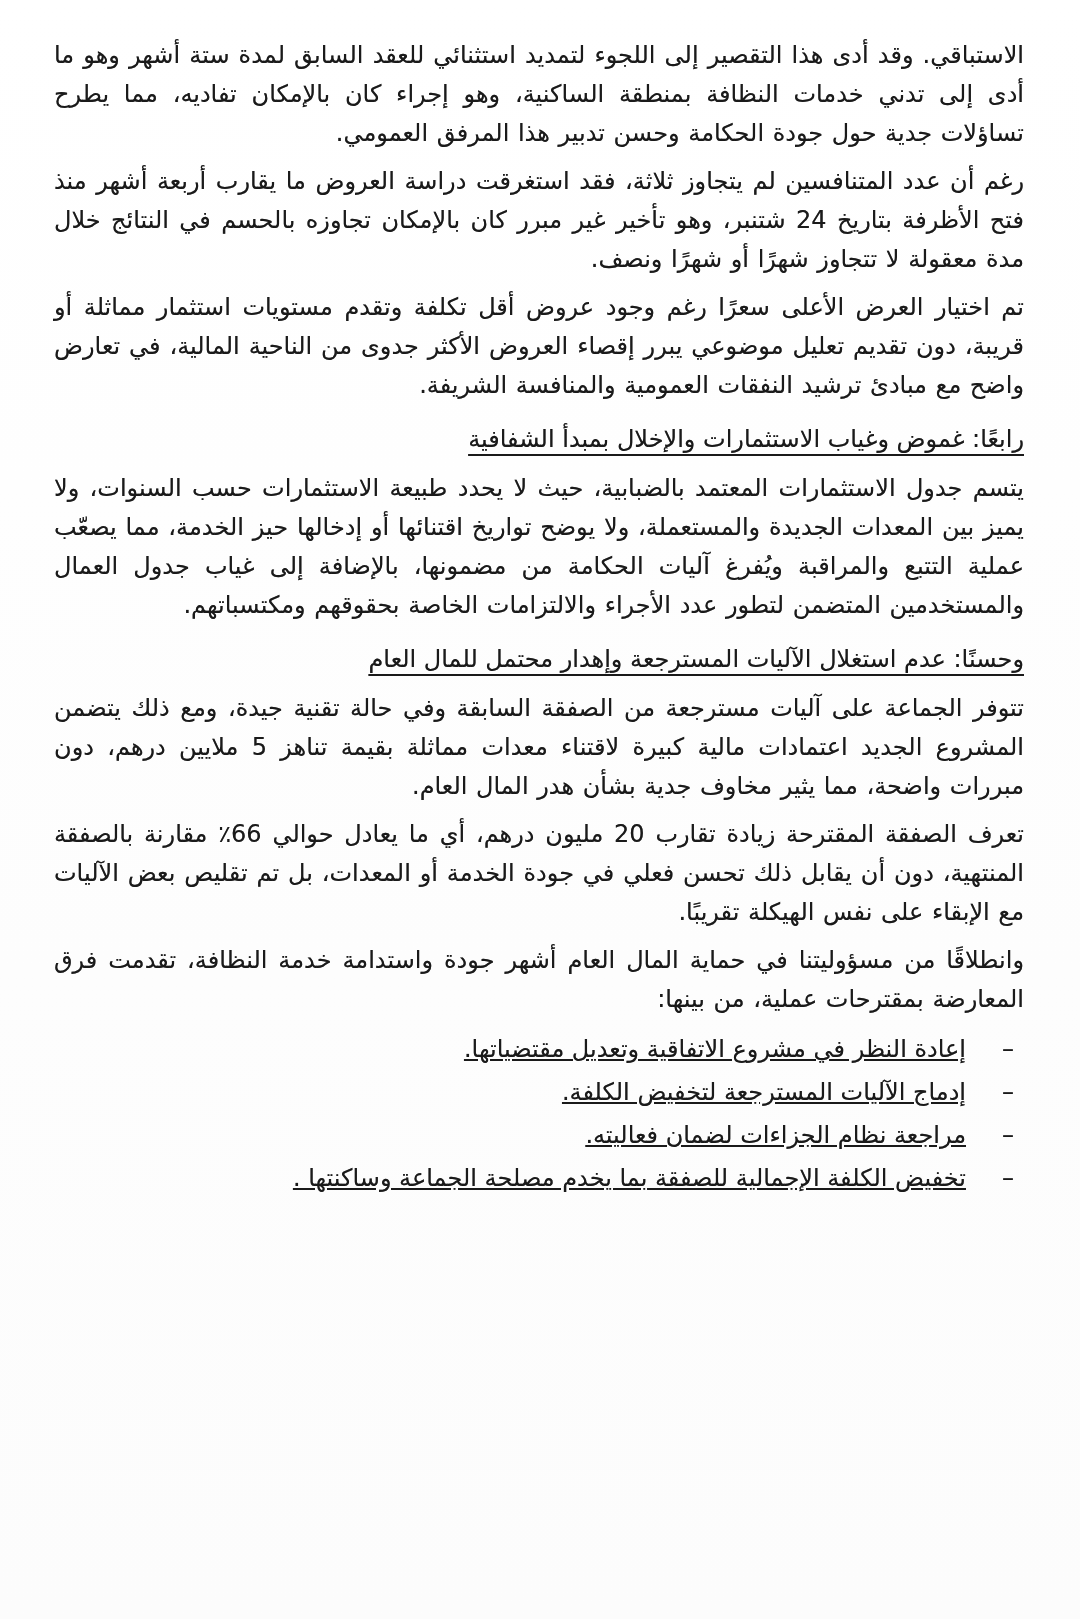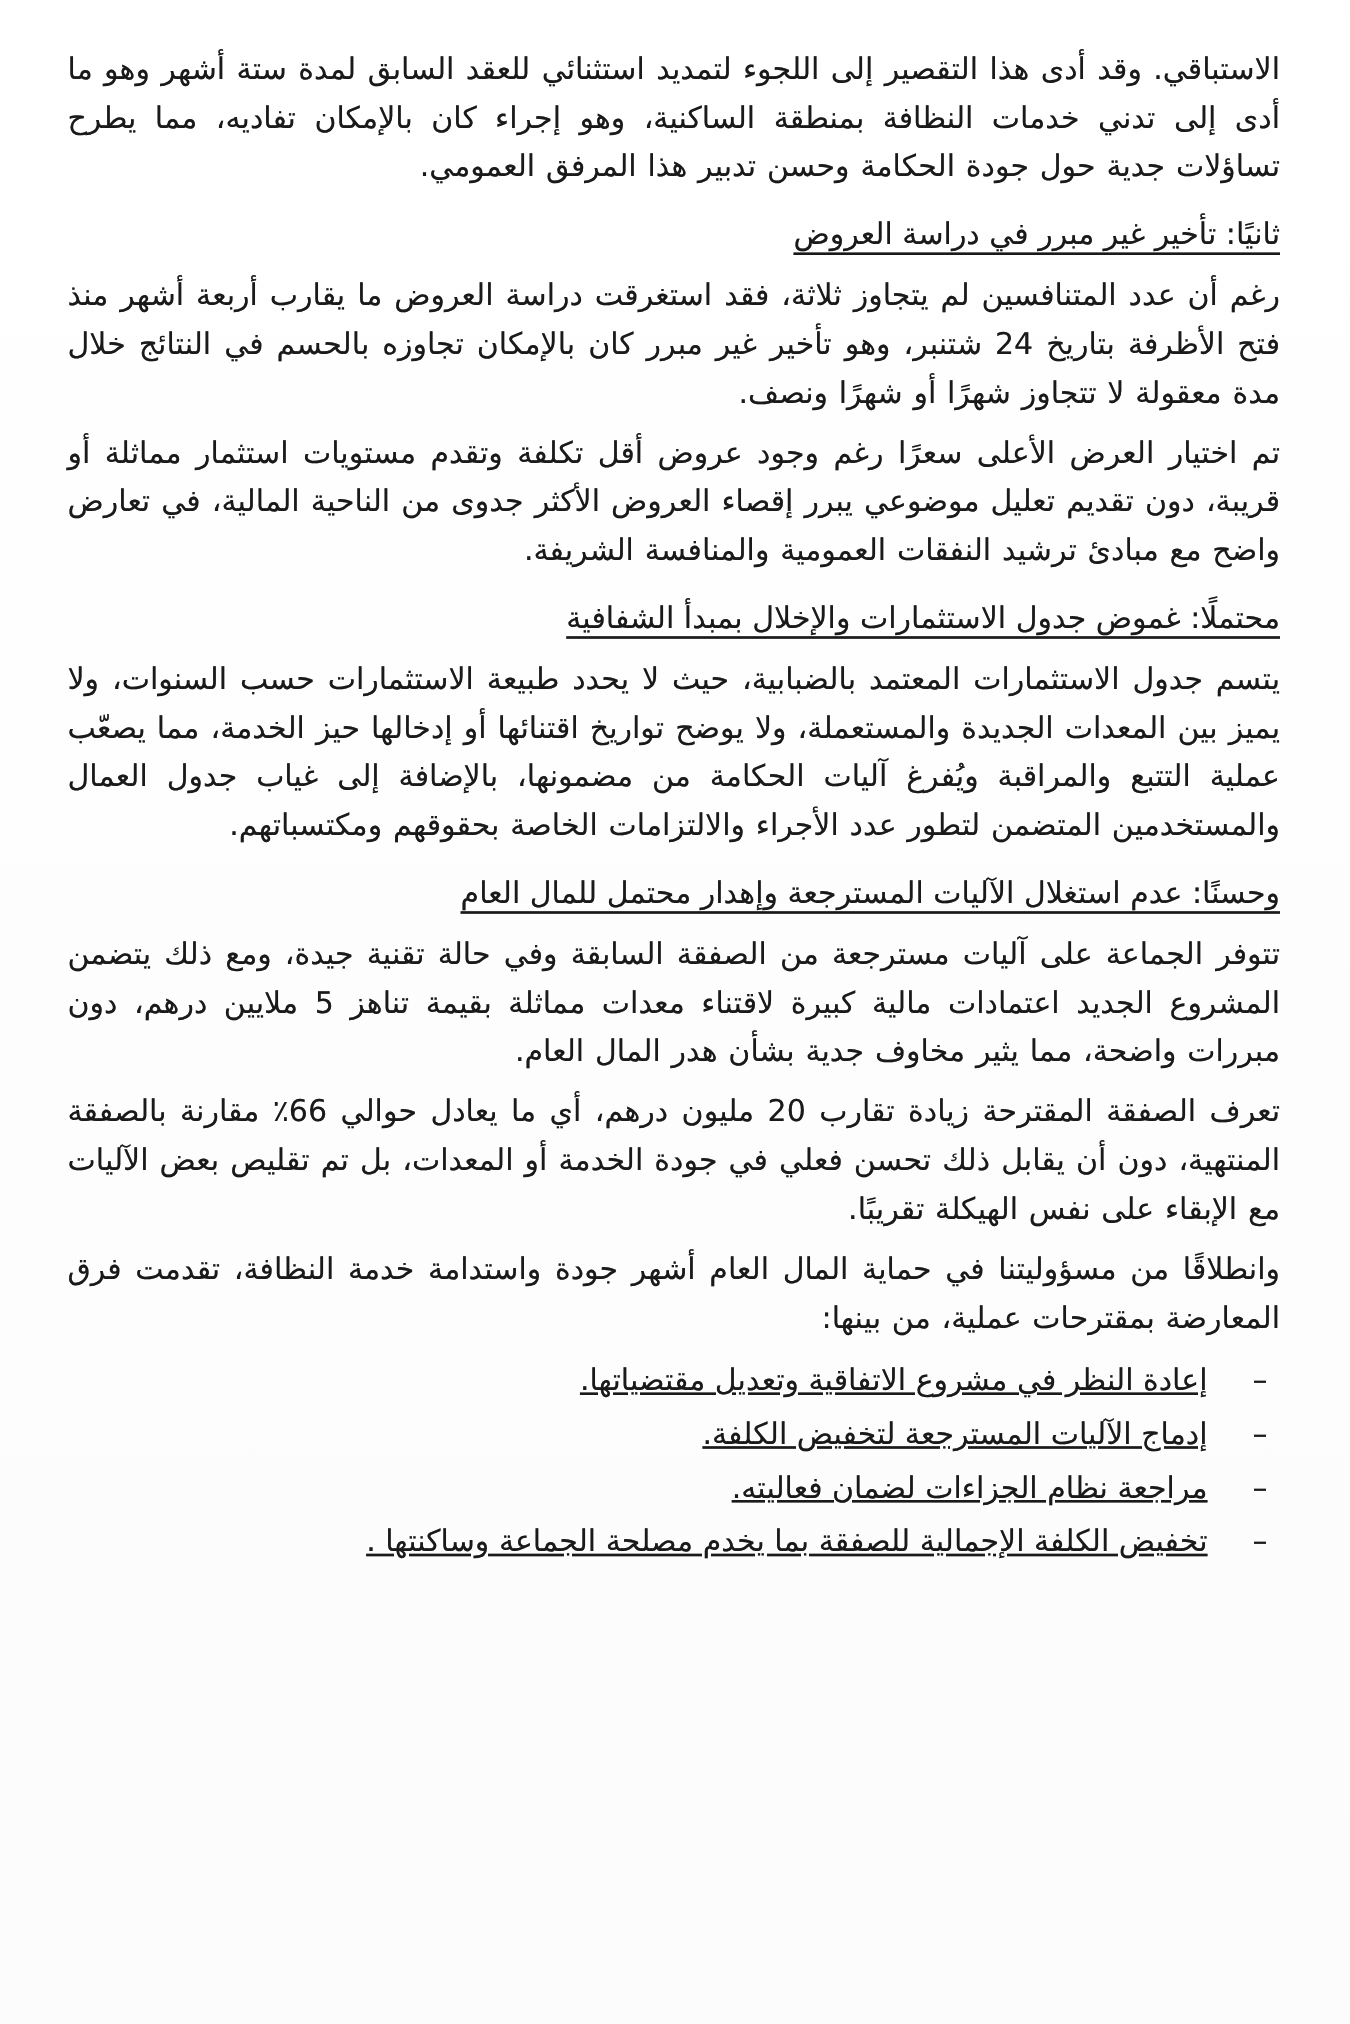--- a/index.html
+++ b/index.html
@@ -59,30 +59,29 @@
   }
 </style>
 </head>
 <body>
 
 <div class="page">
 
   <p class="par">الاستباقي. وقد أدى هذا التقصير إلى اللجوء لتمديد استثنائي للعقد السابق لمدة ستة أشهر وهو ما أدى إلى تدني خدمات النظافة بمنطقة الساكنية، وهو إجراء كان بالإمكان تفاديه، مما يطرح تساؤلات جدية حول جودة الحكامة وحسن تدبير هذا المرفق العمومي.</p>
 
   <div>
-    <div class="heading">ثانيًا: تأخير غير مبرر في دراسة العروض</div>
     <p class="par">رغم أن عدد المتنافسين لم يتجاوز ثلاثة، فقد استغرقت دراسة العروض ما يقارب أربعة أشهر منذ فتح الأظرفة بتاريخ 24 شتنبر، وهو تأخير غير مبرر كان بالإمكان تجاوزه بالحسم في النتائج خلال مدة معقولة لا تتجاوز شهرًا أو شهرًا ونصف.</p>
   </div>
 
   <div>
     <p class="par">تم اختيار العرض الأعلى سعرًا رغم وجود عروض أقل تكلفة وتقدم مستويات استثمار مماثلة أو قريبة، دون تقديم تعليل موضوعي يبرر إقصاء العروض الأكثر جدوى من الناحية المالية، في تعارض واضح مع مبادئ ترشيد النفقات العمومية والمنافسة الشريفة.</p>
   </div>
 
   <div>
-    <div class="heading">محتملًا: غموض جدول الاستثمارات والإخلال بمبدأ الشفافية</div>
+    <div class="heading">رابعًا: غموض وغياب الاستثمارات والإخلال بمبدأ الشفافية</div>
     <p class="par">يتسم جدول الاستثمارات المعتمد بالضبابية، حيث لا يحدد طبيعة الاستثمارات حسب السنوات، ولا يميز بين المعدات الجديدة والمستعملة، ولا يوضح تواريخ اقتنائها أو إدخالها حيز الخدمة، مما يصعّب عملية التتبع والمراقبة ويُفرغ آليات الحكامة من مضمونها، بالإضافة إلى غياب جدول العمال والمستخدمين المتضمن لتطور عدد الأجراء والالتزامات الخاصة بحقوقهم ومكتسباتهم.</p>
   </div>
 
   <div>
     <div class="heading">وحسنًا: عدم استغلال الآليات المسترجعة وإهدار محتمل للمال العام</div>
     <p class="par">تتوفر الجماعة على آليات مسترجعة من الصفقة السابقة وفي حالة تقنية جيدة، ومع ذلك يتضمن المشروع الجديد اعتمادات مالية كبيرة لاقتناء معدات مماثلة بقيمة تناهز 5 ملايين درهم، دون مبررات واضحة، مما يثير مخاوف جدية بشأن هدر المال العام.</p>
   </div>
 
   <div>
     <p class="par">تعرف الصفقة المقترحة زيادة تقارب 20 مليون درهم، أي ما يعادل حوالي 66٪ مقارنة بالصفقة المنتهية، دون أن يقابل ذلك تحسن فعلي في جودة الخدمة أو المعدات، بل تم تقليص بعض الآليات مع الإبقاء على نفس الهيكلة تقريبًا.</p>

